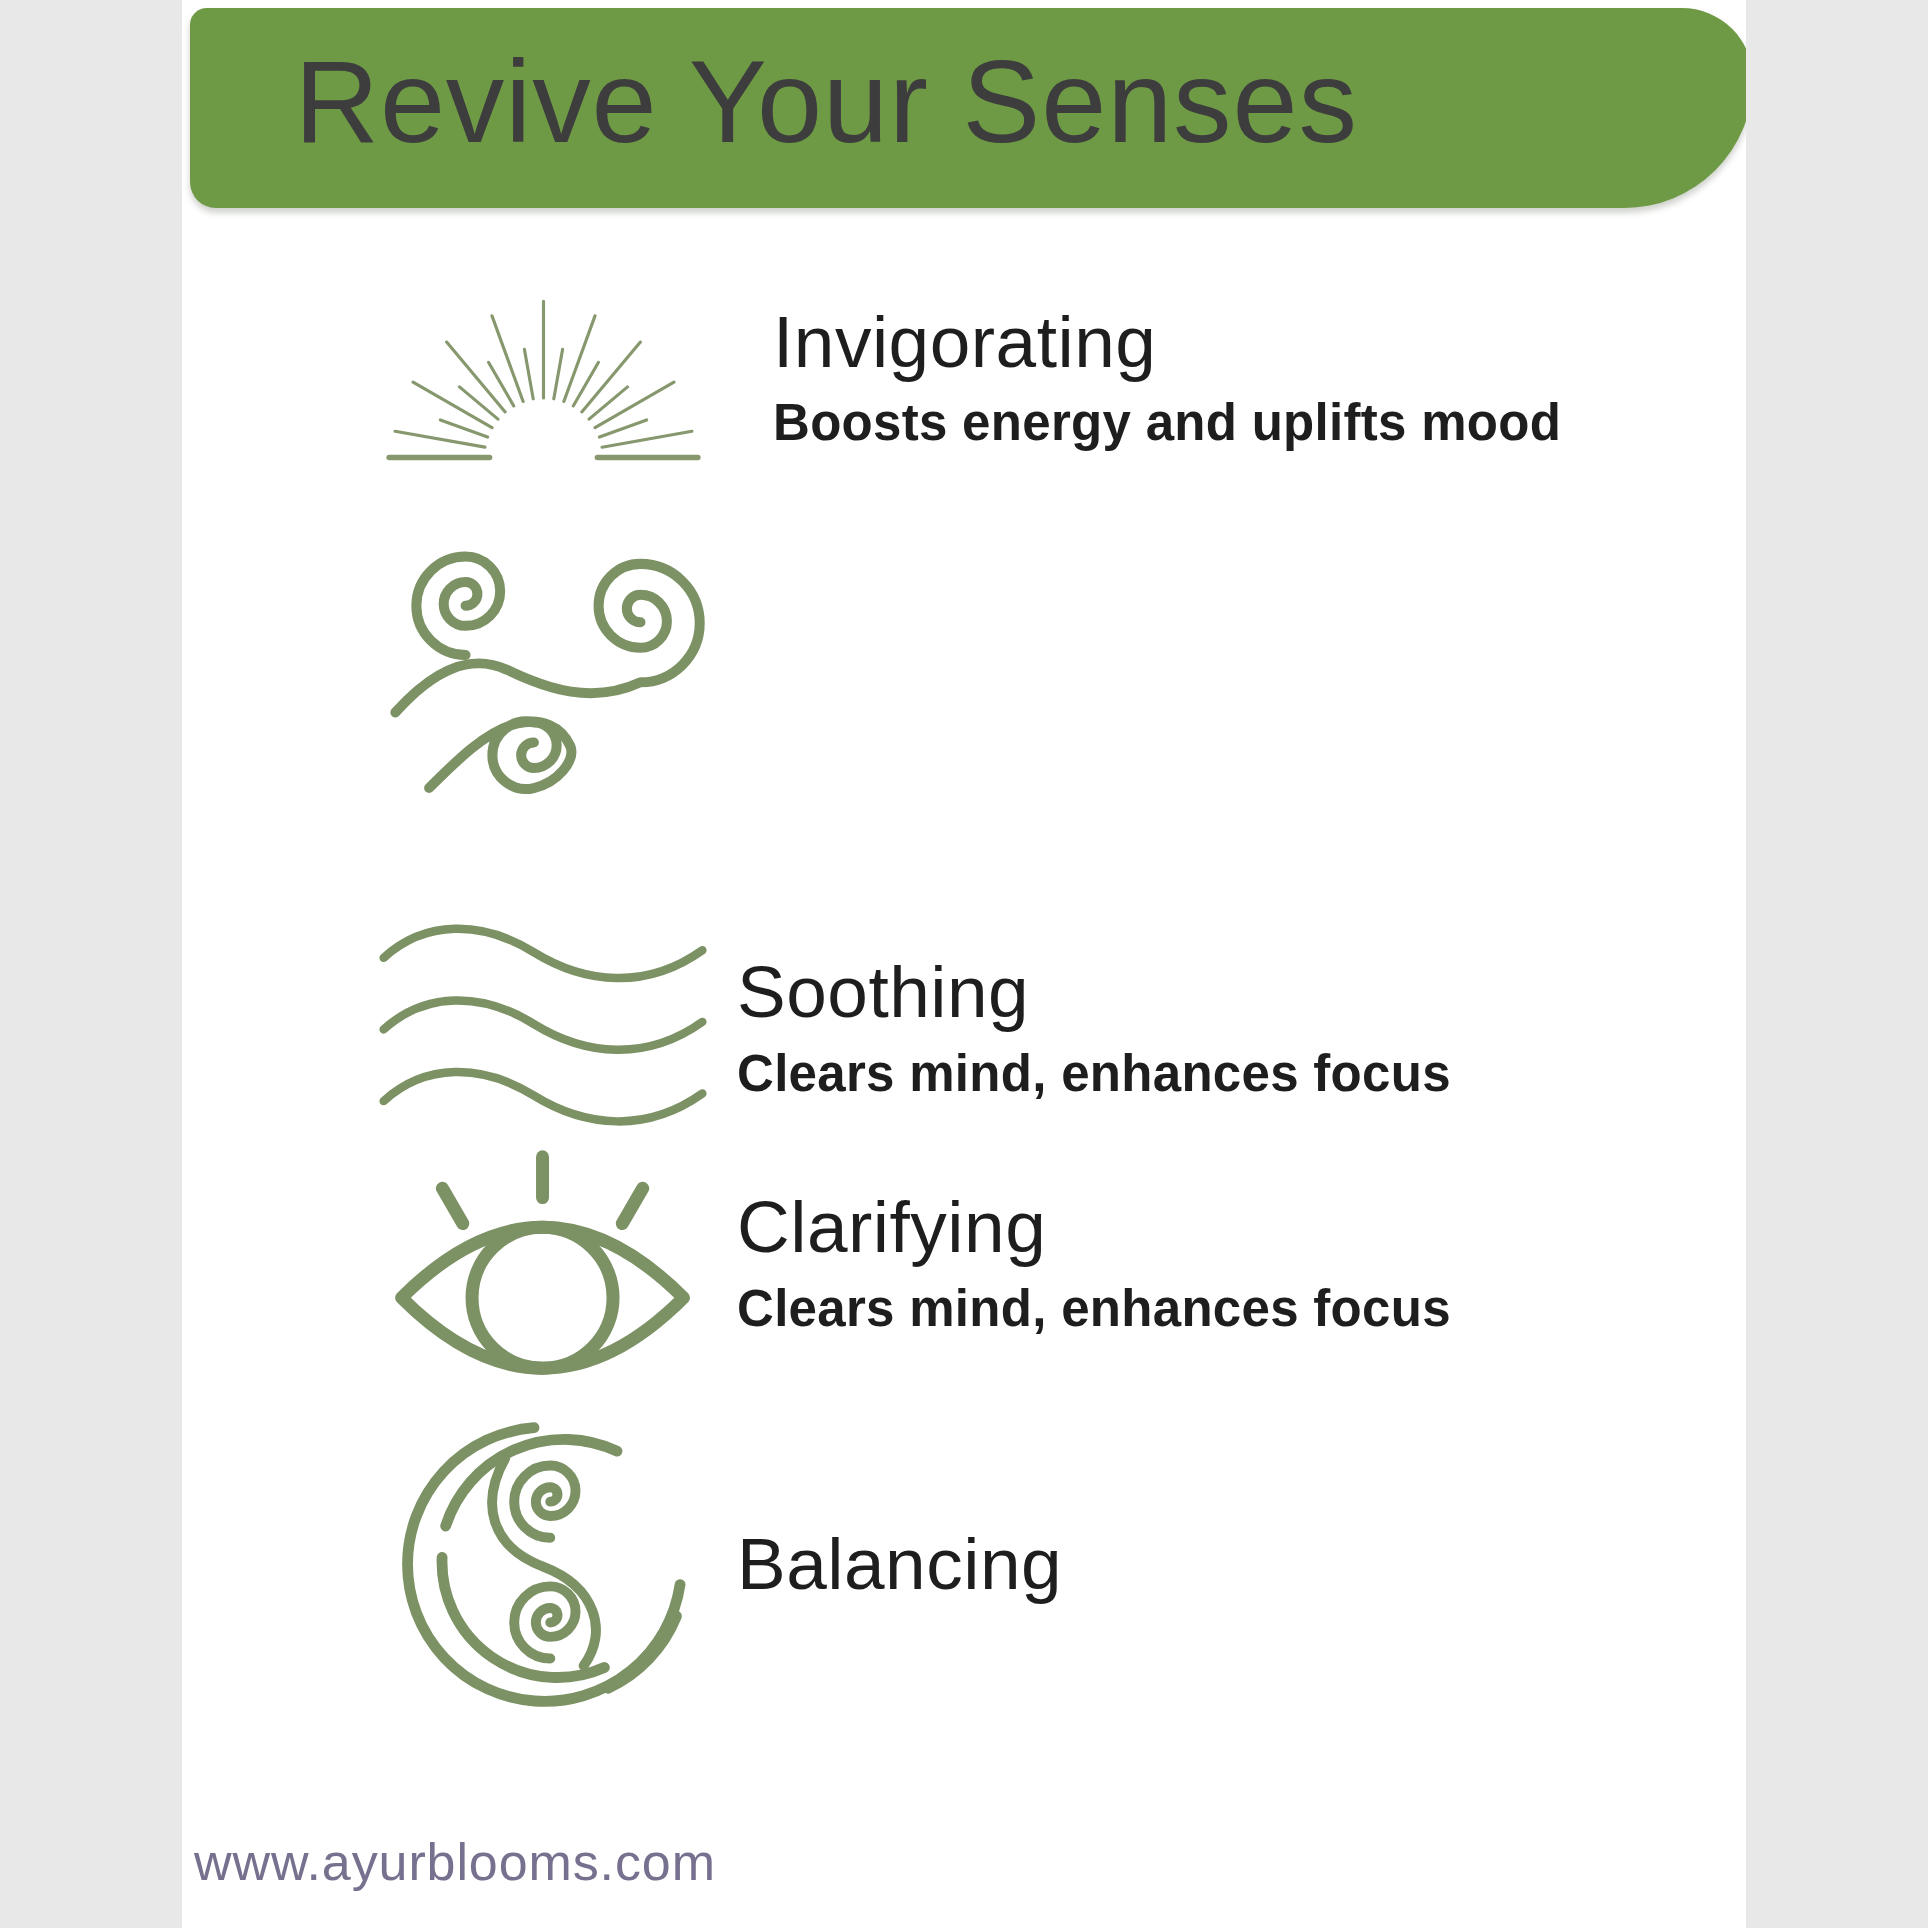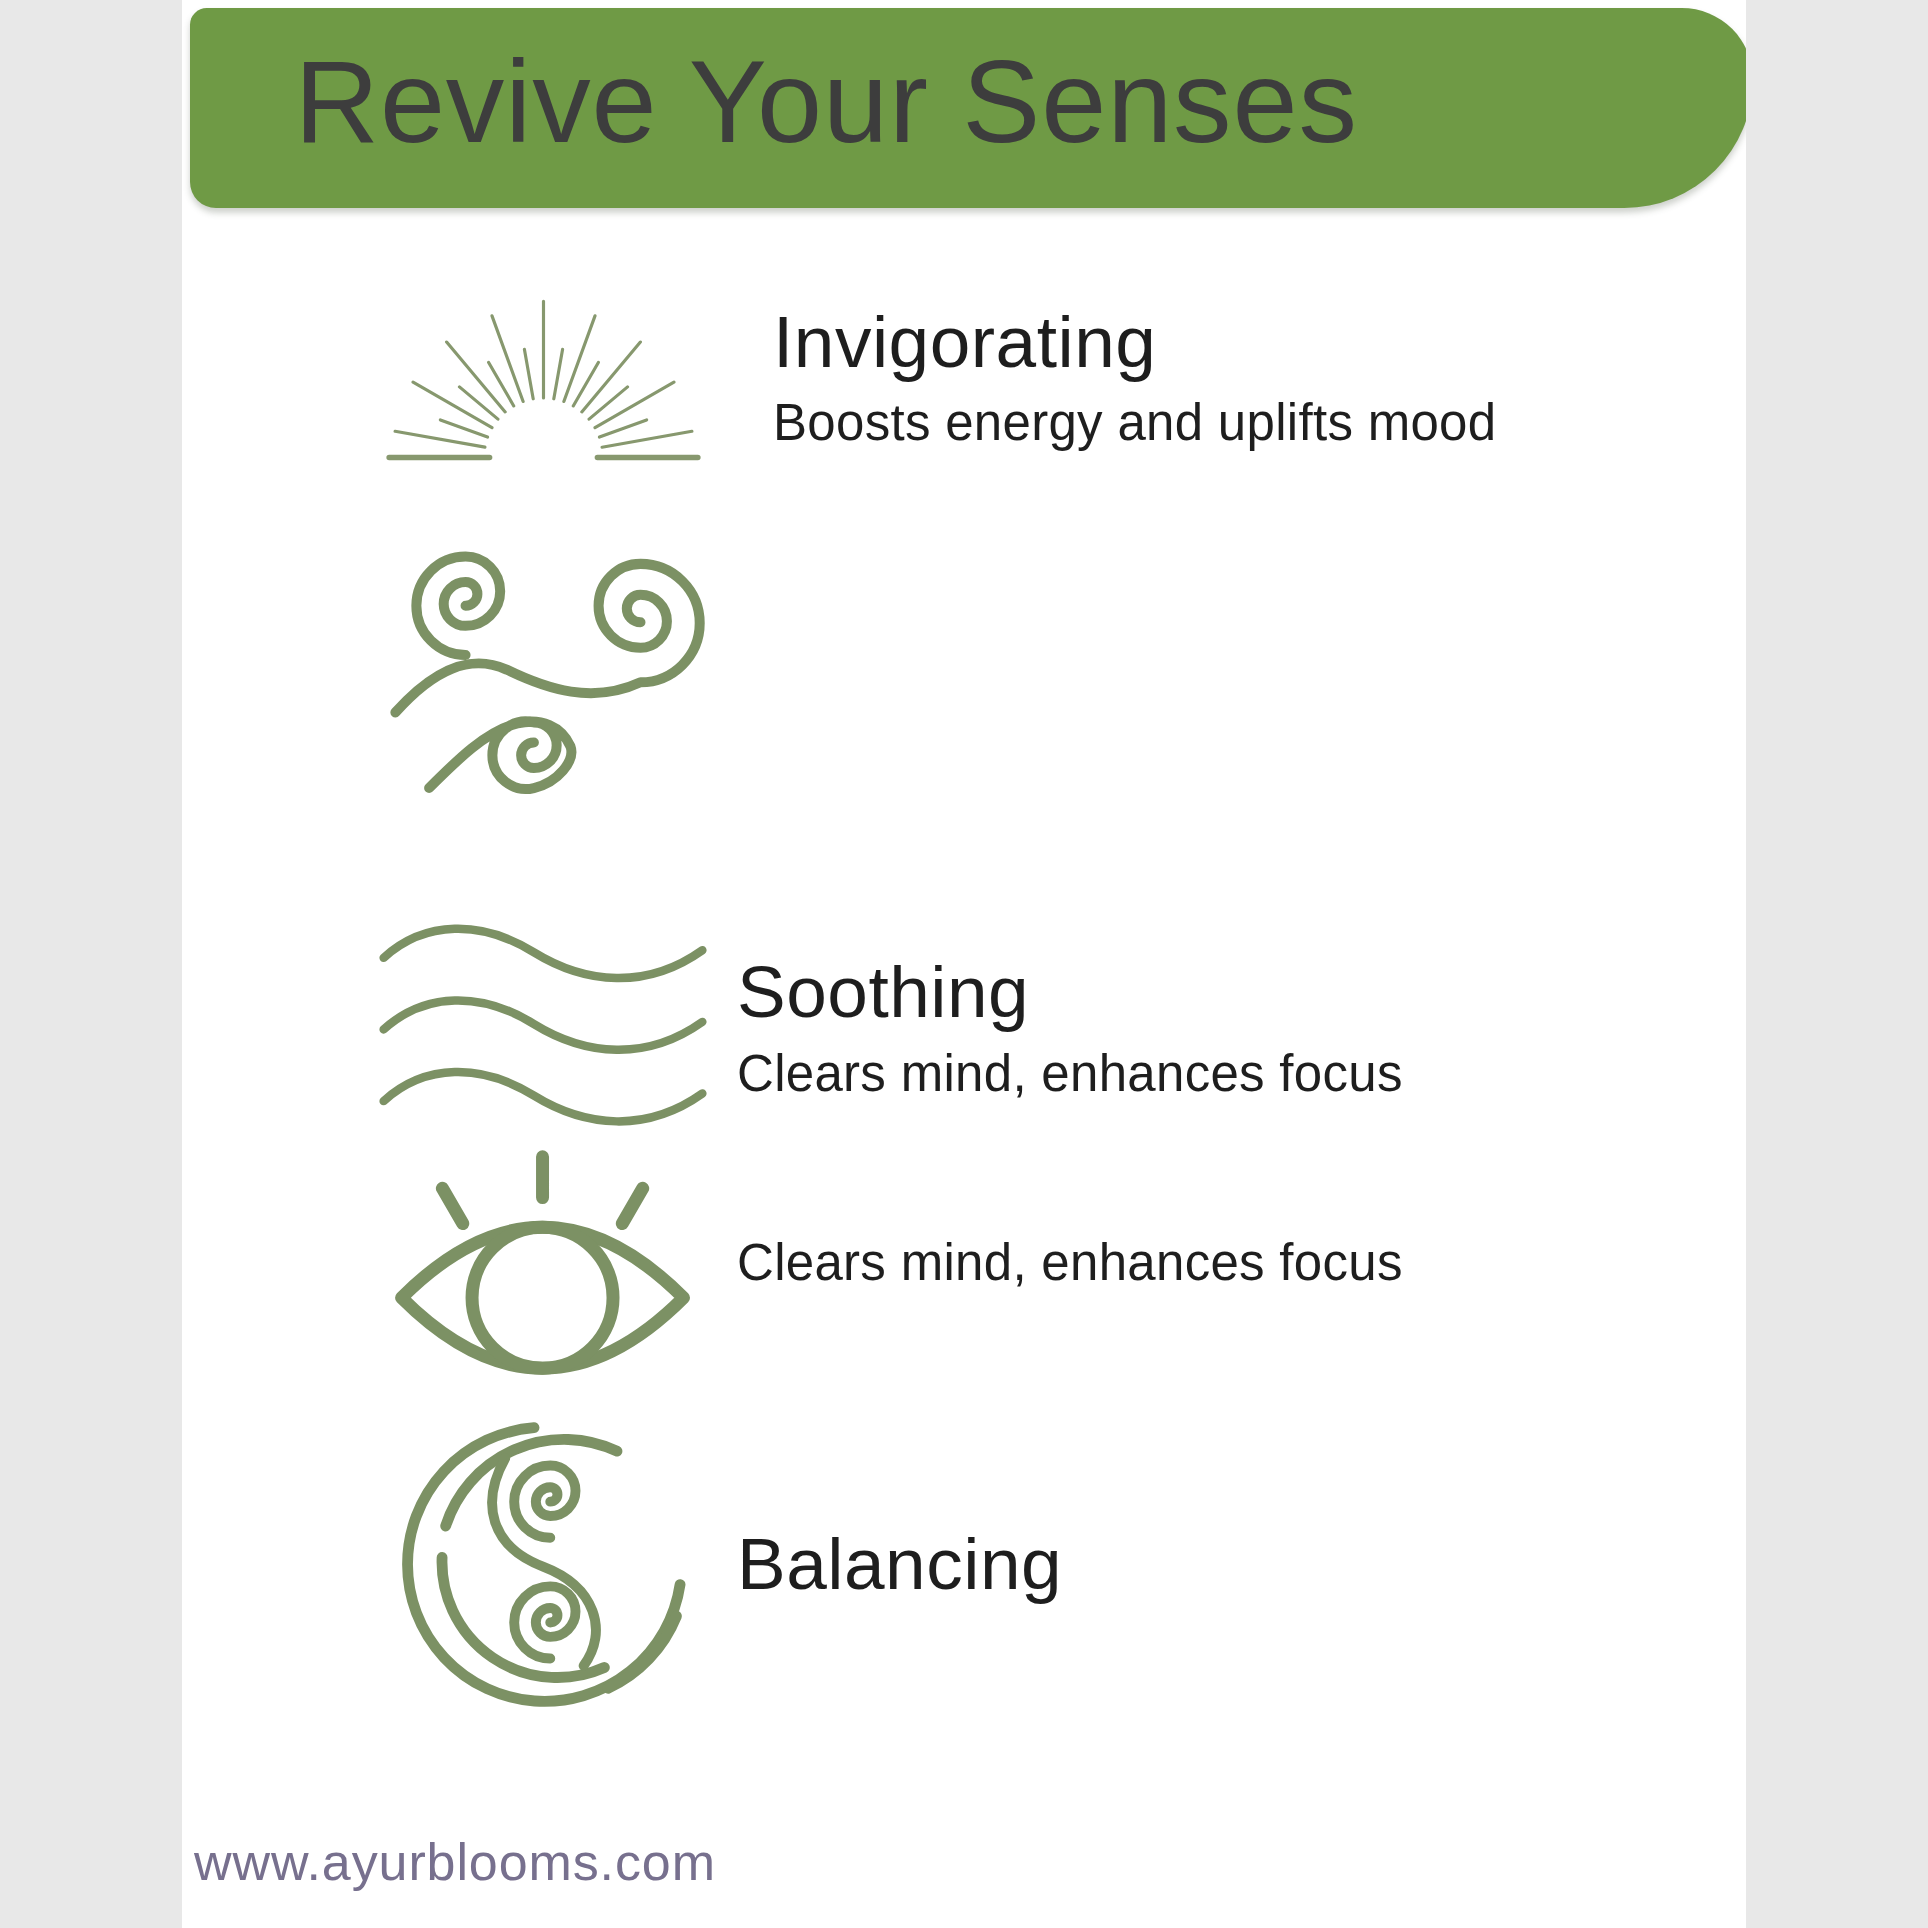--- a/index.html
+++ b/index.html
@@ -57,21 +57,21 @@
   .benefit-title{
     font-size:73px;
     font-weight:400;
     color:var(--ink);
     letter-spacing:0.5px;
     line-height:1.05;
     margin-bottom:15px;
   }
   .benefit-desc{
     font-size:51px;
-    font-weight:400;
+    font-weight:700;
     color:var(--ink);
     letter-spacing:0.3px;
     line-height:1.1;
   }
   
   .icon{display:block;}
   .icon .st{fill:none;stroke:var(--sage);stroke-linecap:round;stroke-linejoin:round;}
   .icon .ray{stroke:var(--sun-sage);stroke-width:3.4;}
   .icon .ground{stroke:var(--sun-sage);stroke-width:6;}
   .icon .w9{stroke-width:9;}
@@ -137,20 +137,21 @@
 
   <div class="row row-4">
     <div class="icon-col">
       <svg class="icon" width="320" height="228" viewBox="0 0 345 245" aria-hidden="true">
         <path class="st w14" d="M172,8 L172,52 M64,42 L86,80 M280,42 L258,80"></path>
         <path class="st w14" d="M20,160 Q96,84 172,84 Q248,84 324,160 Q248,236 172,236 Q96,236 20,160 Z"></path>
         <circle class="st w14" cx="172" cy="160" r="76"></circle>
       </svg>
     </div>
     <div class="text-col">
+      <div class="benefit-title">Clarifying</div>
       <div class="benefit-desc">Clears mind, enhances focus</div>
     </div>
   </div>
 
   <div class="row row-5">
     <div class="icon-col">
       <svg class="icon" width="311" height="313" viewBox="0 0 345 335" aria-hidden="true">
         <path class="st w12" d="M162,8 A152,152 0 1 0 324,182"></path>
         <path class="st w12" d="M64,117 A138,138 0 0 1 254,34"></path>
         <path class="st w12" d="M60,152 A128,128 0 0 0 240,274"></path>

